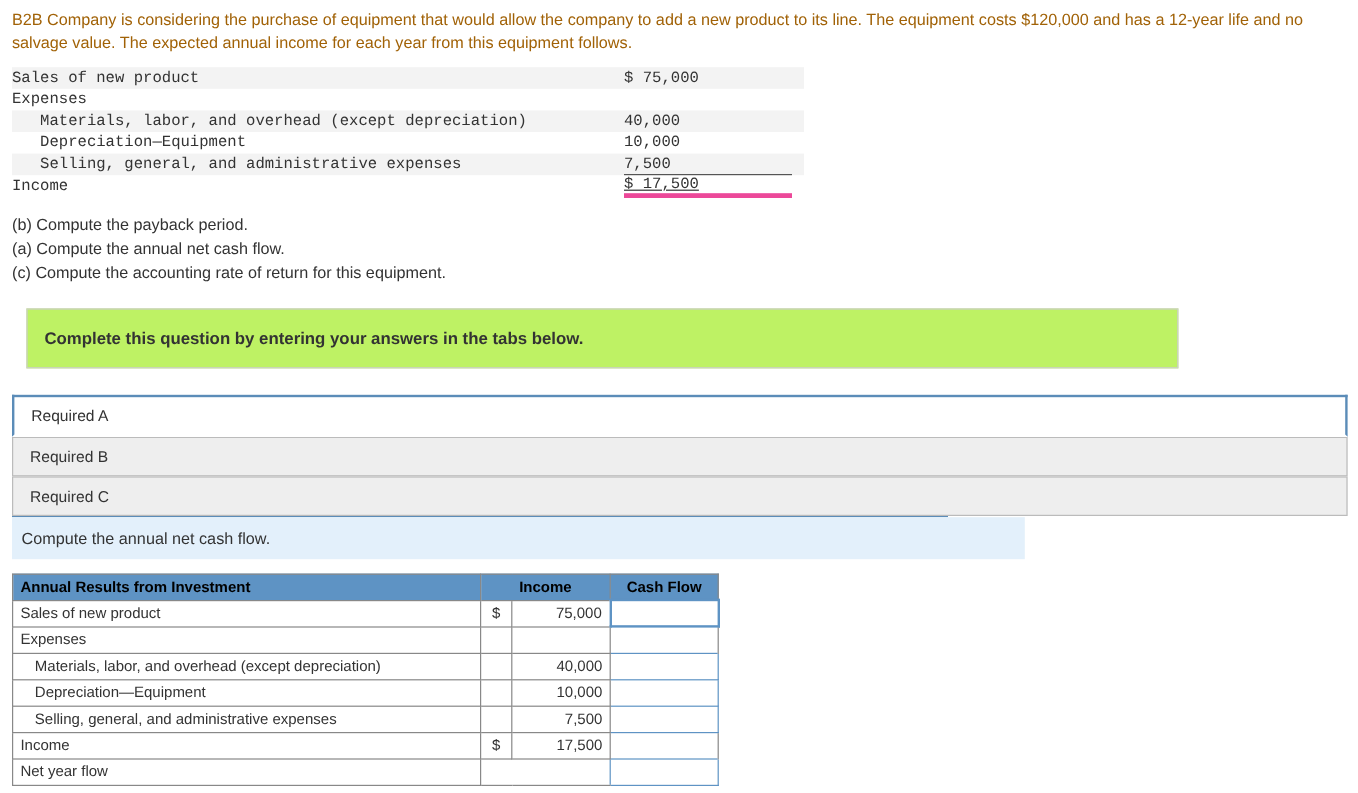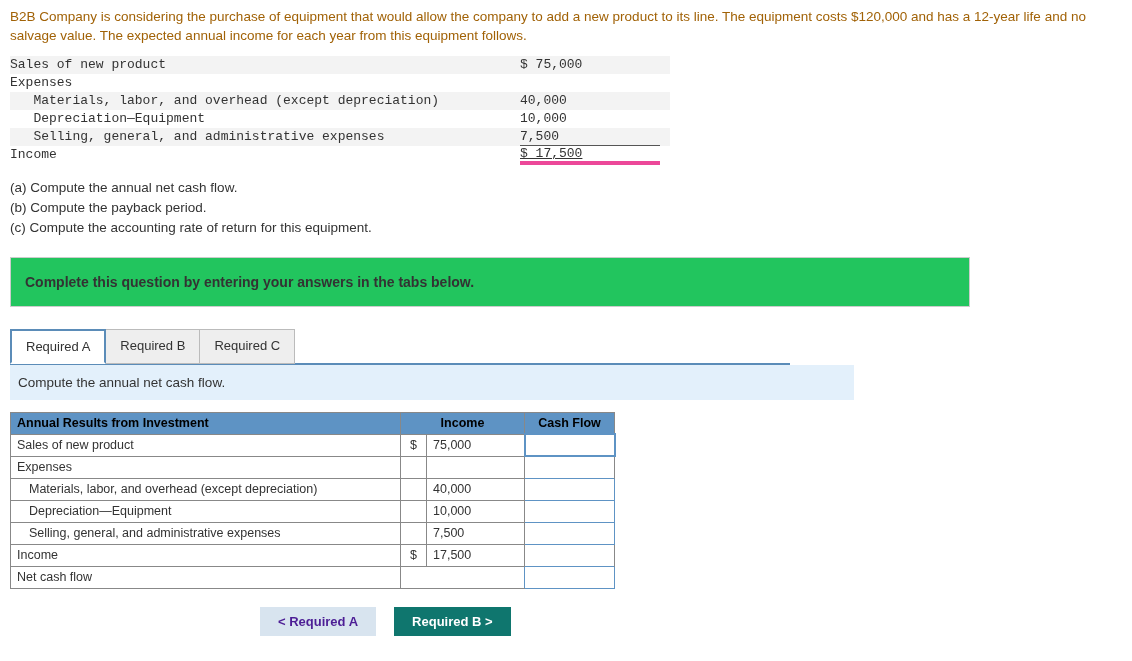--- a/index.html
+++ b/index.html
@@ -20,28 +20,29 @@
     width: 660px;
   }
   .given-table .row { display:flex; height:18px; align-items:center; }
   .given-table .row .label { width: 510px; white-space: pre; }
   .given-table .row .val { width: 140px; white-space: pre; padding-right:6px; }
   .given-table .row.alt { background:#f3f3f3; }
   .given-table .total .val { border-top:1px solid #555; border-bottom:4px solid #ec4899;text-decoration:underline; }
   .questions { margin-top: 14px; font-size: 13.5px; line-height: 1.5; }
   .instruction-bar {
     margin-top: 18px;
-    background: #22c55e;
+    background: #bef264;
     border: 1px solid #ccc;
     padding: 16px 14px;
     font-weight: bold;
     font-size: 14px;
     width: 960px;
-  }
-  .tabs { display:flex; margin-top: 22px; }
+    margin-left: 12px;
+  }
+  .tabs { display:flex; margin-top: 22px; flex-direction: column; }
   .tab {
     border: 1px solid #bbb;
     background: #eee;
     font-size: 13px;
     padding: 8px 14px;
     cursor: pointer;
     margin-right: -1px;
   }
   .tab.active {
     background: #fff;
@@ -75,21 +76,21 @@
   .answer-table th {
     background: #5e93c4;
     color: #000;
     font-weight: bold;
     text-align: center;
   }
   .answer-table th.first { text-align:left; }
   .answer-table td.label { width: 390px; text-align:left; }
   .answer-table td.indent { padding-left: 18px; }
   .answer-table td.cur { width: 26px; text-align:center; }
-  .answer-table td.num { width: 98px; }
+  .answer-table td.num { width: 82px; text-align:right; }
   .answer-table td.empty { width: 90px; }
   .answer-table td.input-cell { background:#fff; border:2px solid #5e93c4; }
   .answer-table td.input-cell-light { background:#fff; border:1px solid #5e93c4; }
   .nav-buttons { display:flex; gap: 18px; margin-top: 18px; padding-left: 250px; }
   .nav-btn {
     padding: 7px 18px;
     font-size: 13px;
     font-weight: bold;
     border: none;
     cursor: pointer;
@@ -123,22 +124,22 @@
       <div class="label">   Selling, general, and administrative expenses</div>
       <div class="val">7,500</div>
     </div>
   <div class="row total">
       <div class="label">Income</div>
       <div class="val">$ 17,500</div>
     </div>
 </div>
 
 <div class="questions">
+  <div><span>(b) Compute the payback period.</span></div>
   <div><span>(a) Compute the annual net cash flow.</span></div>
-  <div><span>(b) Compute the payback period.</span></div>
   <div><span>(c) Compute the accounting rate of return for this equipment.</span></div>
 </div>
 
 <div class="instruction-bar">Complete this question by entering your answers in the tabs below.</div>
 
 <div class="tabs">
   <div class="tab active">Required A</div>
   <div class="tab">Required B</div>
   <div class="tab">Required C</div>
 </div>
@@ -184,21 +185,21 @@
     <td class="num">7,500</td>
     <td class="empty input-cell-light"></td>
   </tr>
   <tr>
     <td class="label">Income</td>
     <td class="cur">$</td>
     <td class="num">17,500</td>
     <td class="empty" style="border:none;border-right:1px solid #888;"></td>
   </tr>
   <tr>
-    <td class="label">Net cash flow</td>
+    <td class="label">Net year flow</td>
     <td class="cur" style="border:none;border-left:1px solid #888;border-bottom:1px solid #888;"></td>
     <td class="num" style="border:none;border-bottom:1px solid #888;"></td>
     <td class="empty input-cell-light"></td>
   </tr>
 </tbody>
   </table>
 
 <div class="nav-buttons">
   <button class="nav-btn prev">&lt;  Required A</button>
   <button class="nav-btn next">Required B  &gt;</button>

